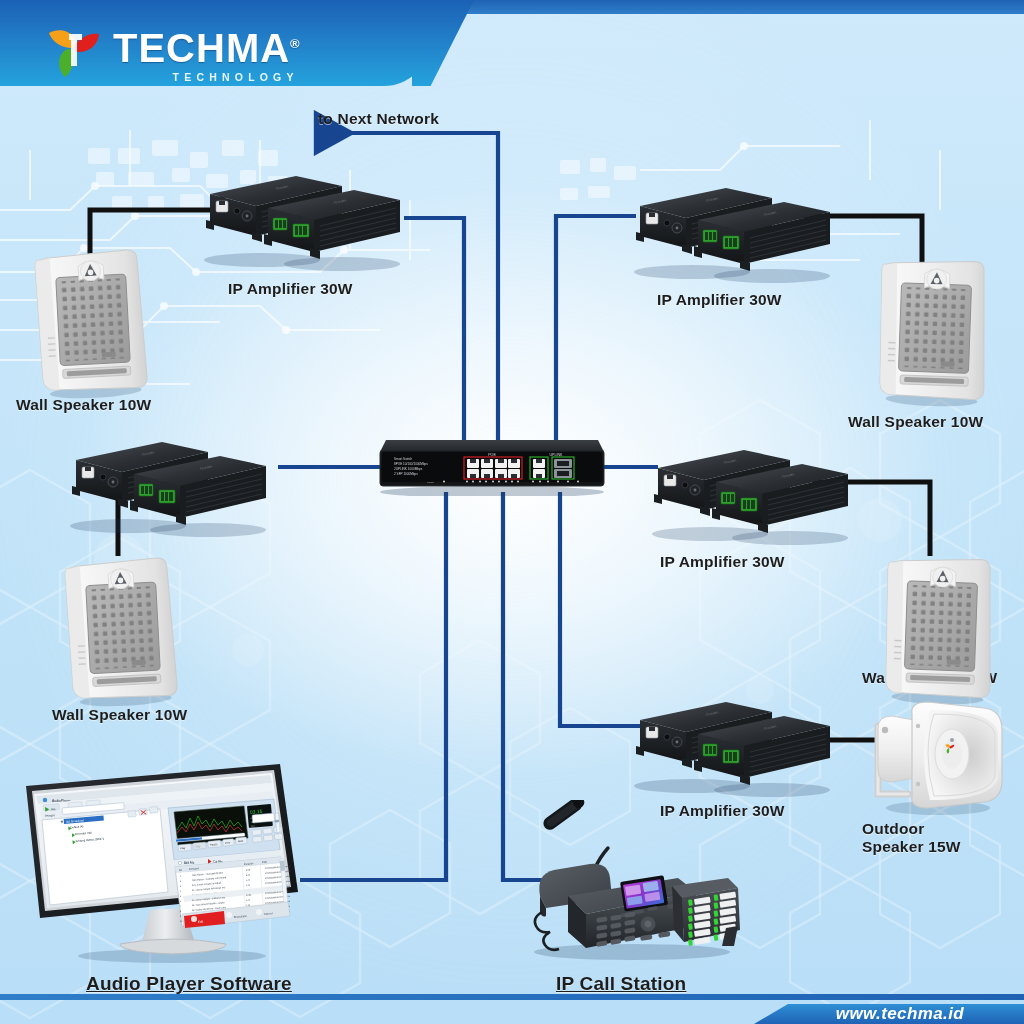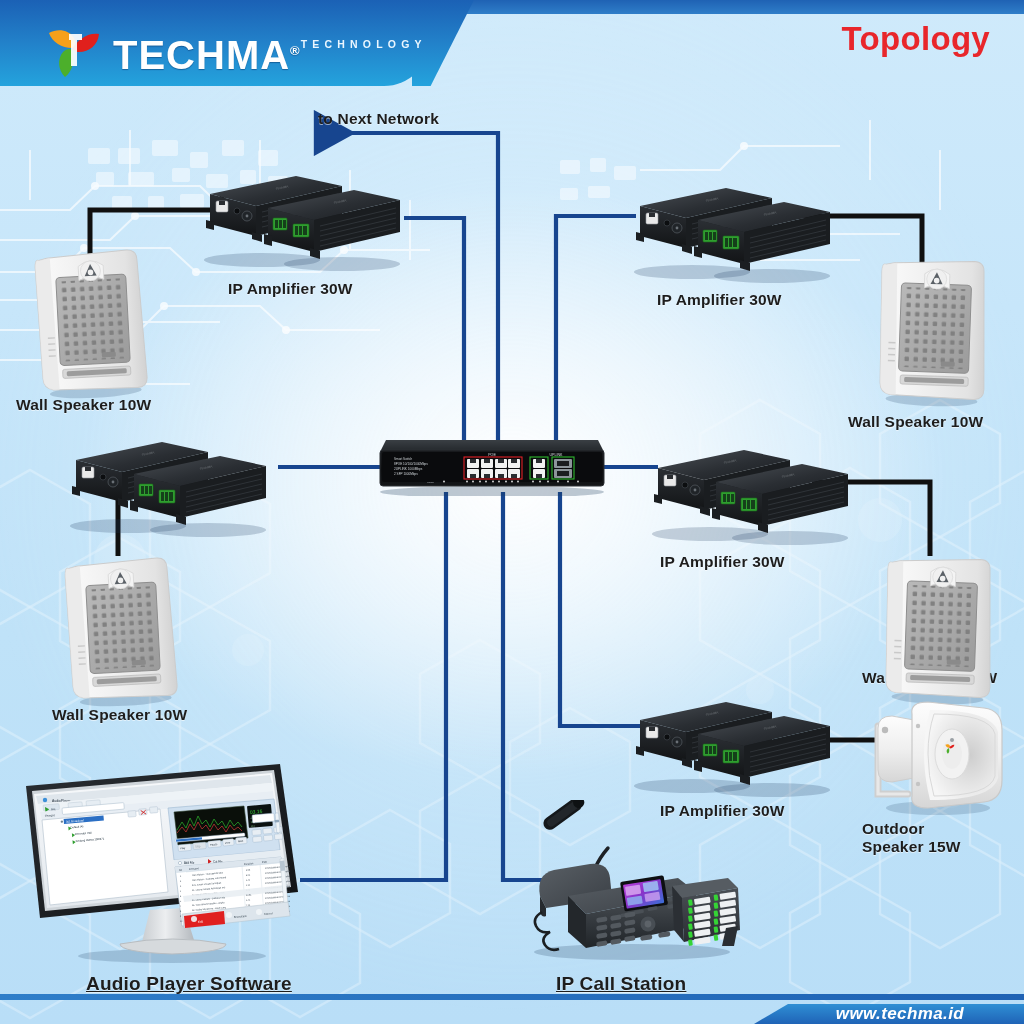--- a/index.html
+++ b/index.html
@@ -31,30 +31,30 @@
     border-bottom-right-radius:46px;
   }
   .header-blue::after{
     content:""; position:absolute; right:-44px; top:0; width:62px; height:86px;
     background:linear-gradient(180deg,#1b61b5 0%,#2280c9 48%,#24a3dd 100%);
     clip-path:polygon(0 0,100% 0,30% 100%,0 100%);
     border-bottom-left-radius:0;
   }
   .logo { position:absolute; left:42px; top:22px; display:flex; align-items:center; gap:9px; z-index:4;}
   .logo-mark { width:62px; height:62px; position:relative; }
-  .logo-text { display:flex; flex-direction:row; line-height:1; padding-top:4px;}
+  .logo-text { display:flex; flex-direction:column; line-height:1; padding-top:4px;}
   .logo-main {
     font-size:40px; font-weight:bold; color:#ffffff; letter-spacing:1px;
     font-family:"Liberation Sans", sans-serif; position:relative;
     text-shadow:0 1px 1px rgba(0,40,90,.45);
   }
   .logo-reg { font-size:13px; vertical-align:super; }
   .logo-sub {
     font-size:10.5px; color:#eaf6ff; letter-spacing:5.2px; font-weight:bold;
-    margin-top:4px; text-align:center; padding-right:2px;
+    margin-top:4px; text-align:right; padding-right:2px;
   }
   .title-block {
     position:absolute; right:34px; top:22px; text-align:right; z-index:5;
   }
   .title-1 {
     font-size:33px; font-weight:bold; color:#e8262b; line-height:1.02;
     letter-spacing:.3px;
   }
   .title-2 {
     font-size:33px; font-weight:bold; color:#e8262b; line-height:1.08;
@@ -219,21 +219,20 @@
         </g>
       </svg>
     </div>
     <div class="logo-text">
       <div class="logo-main"><span>TECHMA</span><span class="logo-reg">®</span></div>
       <div class="logo-sub">TECHNOLOGY</div>
     </div>
   </div>
 
   <div class="title-block">
-    <div class="title-1">Topology</div>
   </div>
 </div>
 
 <svg class="netwire" width="1024" height="1024" viewBox="0 0 1024 1024">
   <defs>
     <marker id="arrL" markerWidth="11" markerHeight="11" refX="9" refY="5.5" orient="auto">
       <path d="M10,0 L10,11 L0,5.5 Z" fill="#17458f"></path>
     </marker>
   </defs>
   <g fill="none" stroke="#17458f" stroke-width="4.2" stroke-linejoin="miter">

